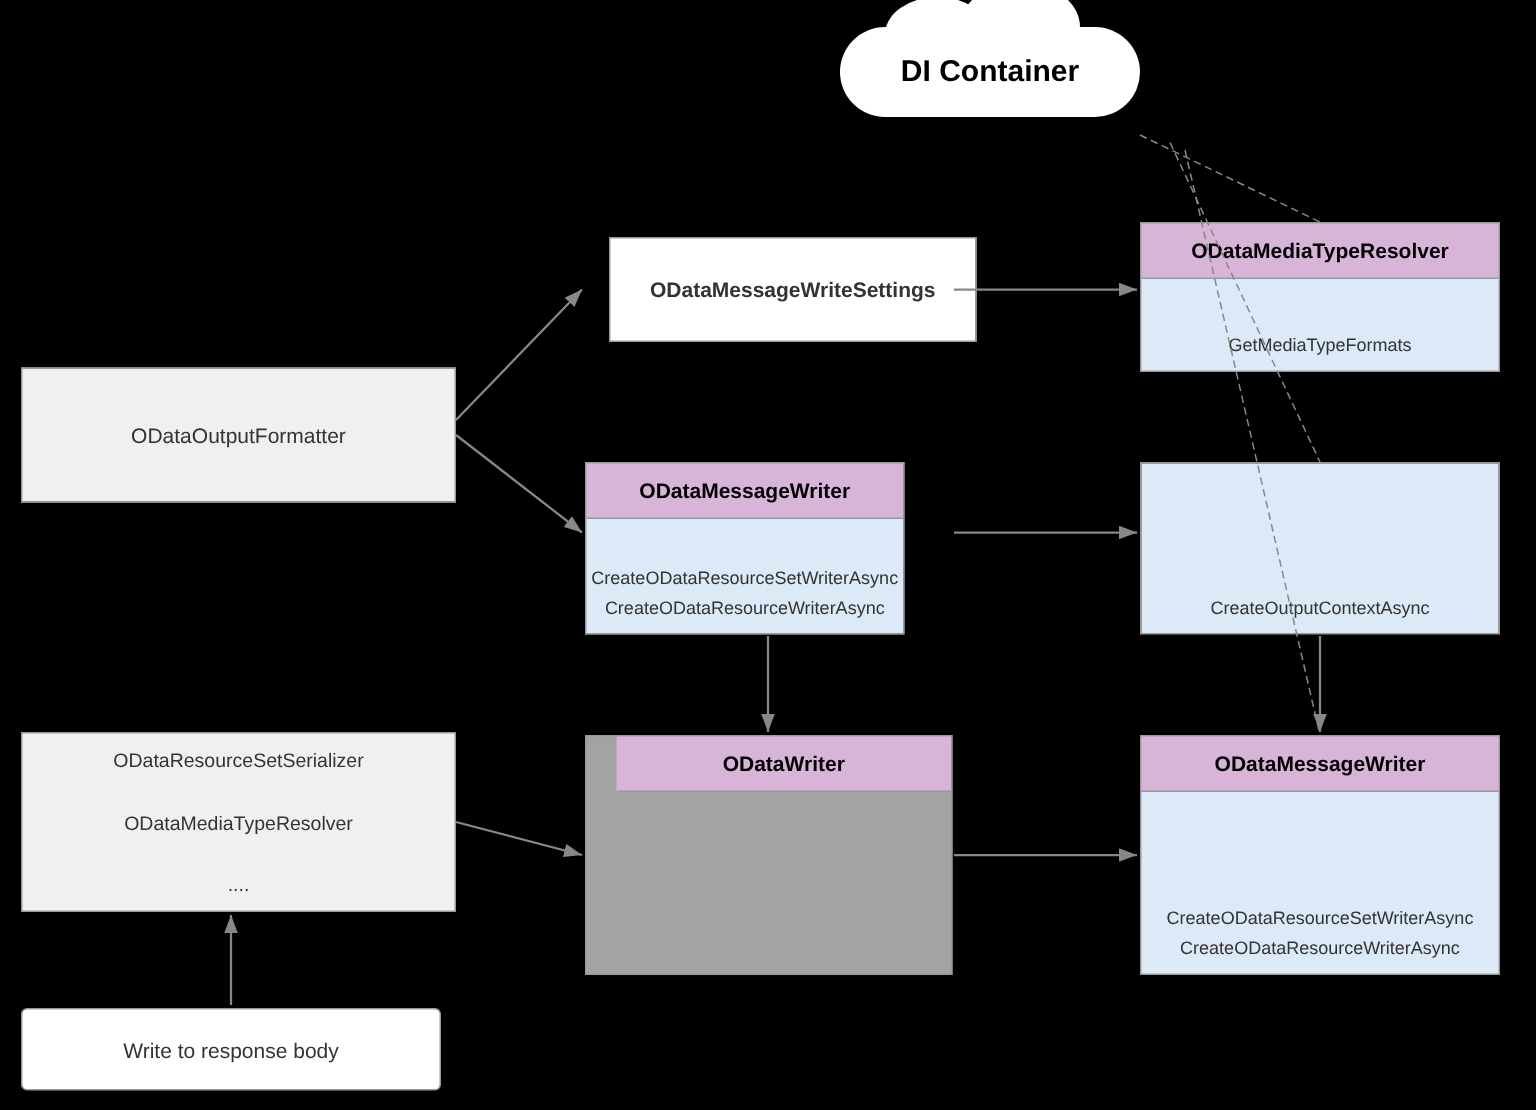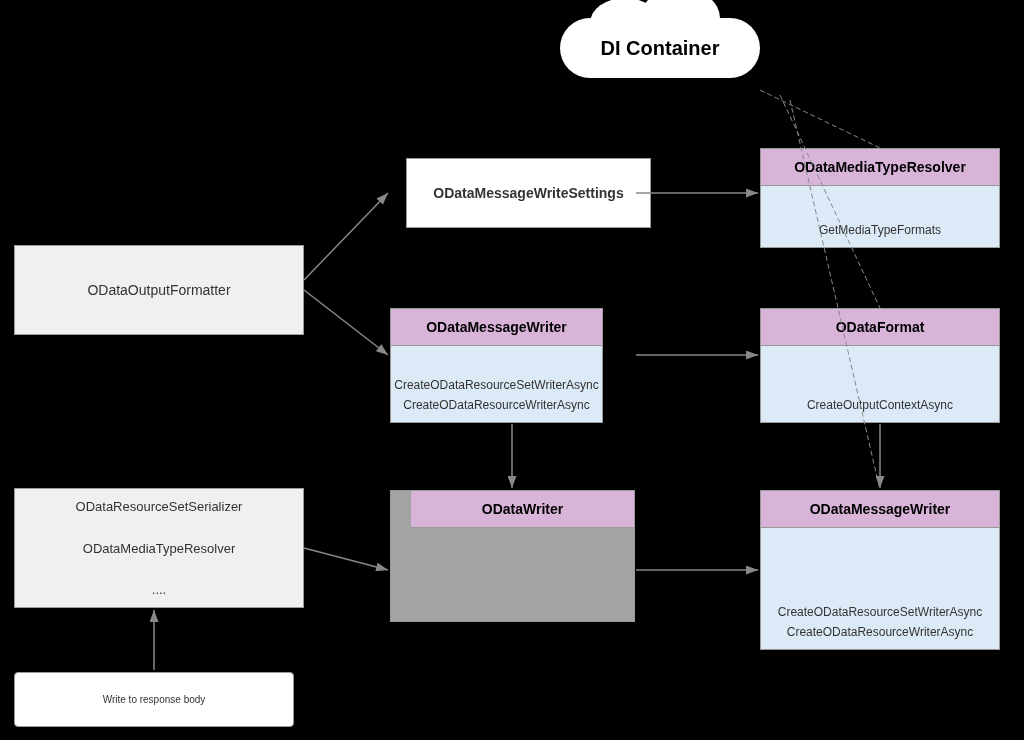--- a/index.html
+++ b/index.html
@@ -159,45 +159,44 @@
 
 <div class="box" style="left: 390px; top: 308px; width: 213px; height: 115px;">
   <div class="box-header">ODataMessageWriter</div>
   <div class="box-body">
     <span>CreateODataResourceSetWriterAsync</span>
     <span>CreateODataResourceWriterAsync</span>
   </div>
 </div>
 
 <div class="box" style="left: 760px; top: 308px; width: 240px; height: 115px;">
-  <div class="box-header">ODataFormat</div>
   <div class="box-body">
     <span>CreateOutputContextAsync</span>
   </div>
 </div>
 
 <div class="box-plain" style="left: 14px; top: 488px; width: 290px; height: 120px; justify-content: space-between; gap: 4px; font-size: 13px;">
   <span>ODataResourceSetSerializer</span>
   <span>ODataMediaTypeResolver</span>
   <span>....</span>
 </div>
 
-<div class="box" style="left: 390px; top: 490px; width: 245px; height: 132px; padding-left: 20px;">
+<div class="box" style="left: 390px; top: 490px; width: 245px; height: 160px; padding-left: 20px;">
   <div class="box-header">ODataWriter</div>
 </div>
 
 <div class="box" style="left: 760px; top: 490px; width: 240px; height: 160px;">
   <div class="box-header">ODataMessageWriter</div>
   <div class="box-body">
     <span>CreateODataResourceSetWriterAsync</span>
     <span>CreateODataResourceWriterAsync</span>
   </div>
 </div>
 
-<div class="box-white" style="left: 14px; top: 672px; width: 280px; height: 55px; font-weight: normal; font-size: 10px; border-radius: 4px;">
+<div class="box-white" style="left: 14px; top: 672px; width: 280px; height: 55px; font-weight: normal; font-size: 14px; border-radius: 4px;">
   <span>Write to response body</span>
 </div>
 
 <svg class="lines-svg">
 
   <defs>
     <marker id="arrowhead" markerWidth="8" markerHeight="6" refX="8" refY="3" orient="auto">
       <polygon points="0 0, 8 3, 0 6" fill="#888"></polygon>
     </marker>
   </defs>

